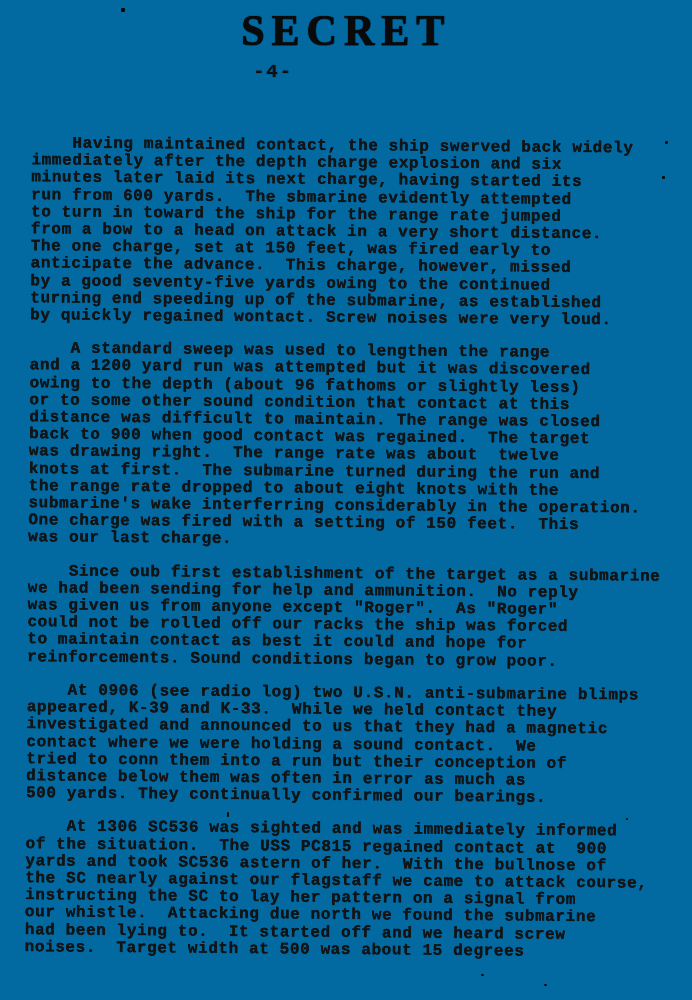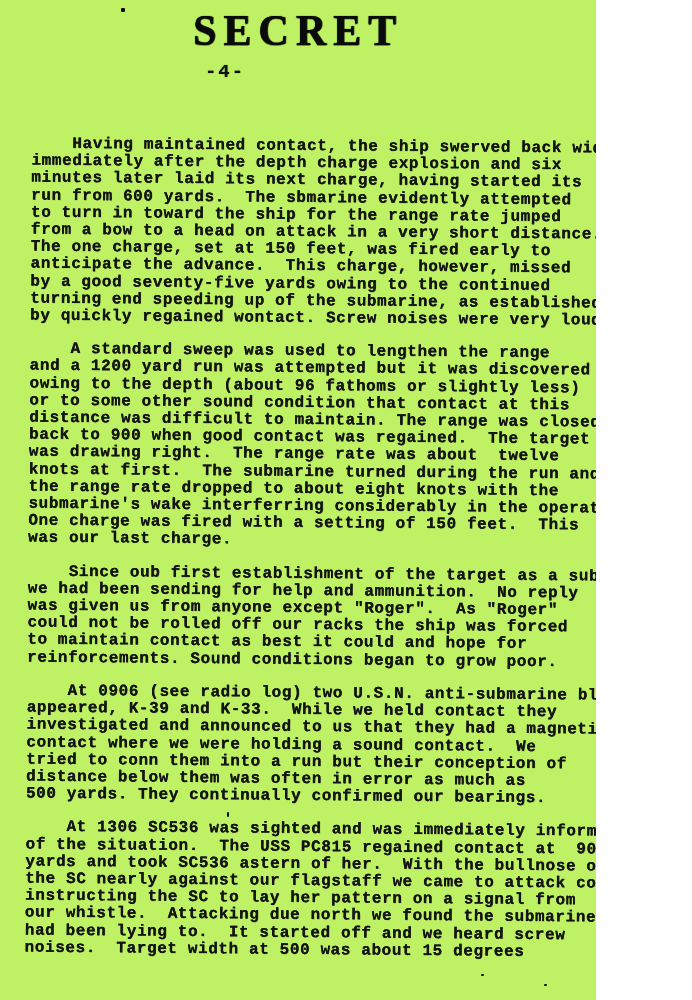--- a/index.html
+++ b/index.html
@@ -1,20 +1,20 @@
 <!DOCTYPE html>
 <html><head>
 <meta charset="utf-8">
 <style>
   html, body { margin: 0; padding: 0; background: #ffffff; }
   .page {
     position: relative;
-    width: 596px;
+    width: 692px;
     height: 1000px;
-    background: #bef264;
+    background: #0369a1;
     overflow: hidden;
     font-family: "Liberation Mono", monospace;
   }
   .stamp {
     position: absolute;
     top: 6px;
     left: 0;
     width: 100%;
     text-align: center;
     font-family: "Liberation Serif", serif;

